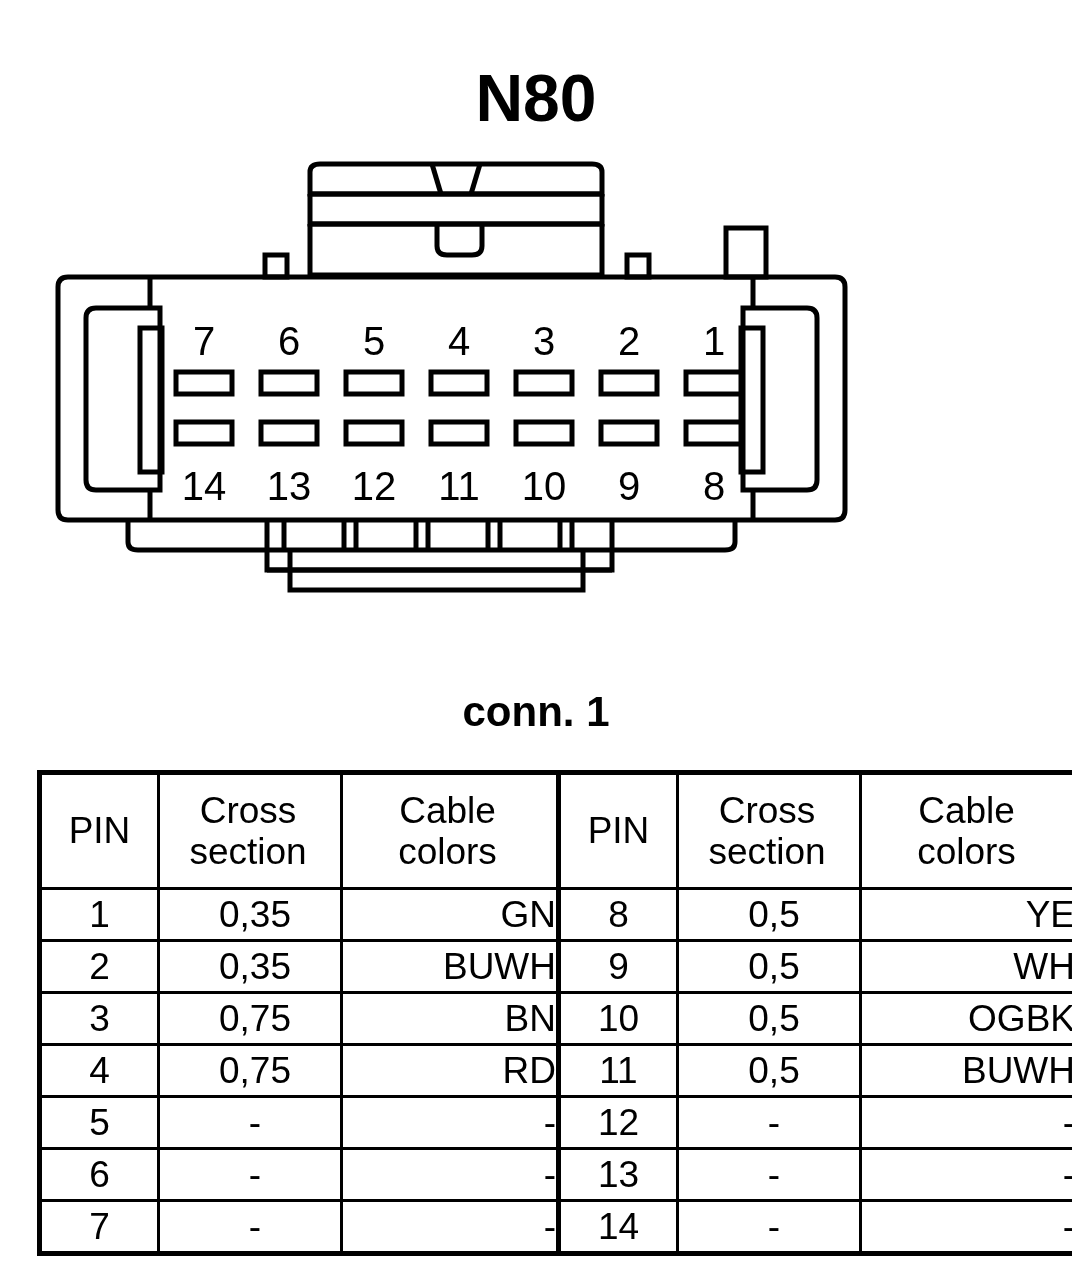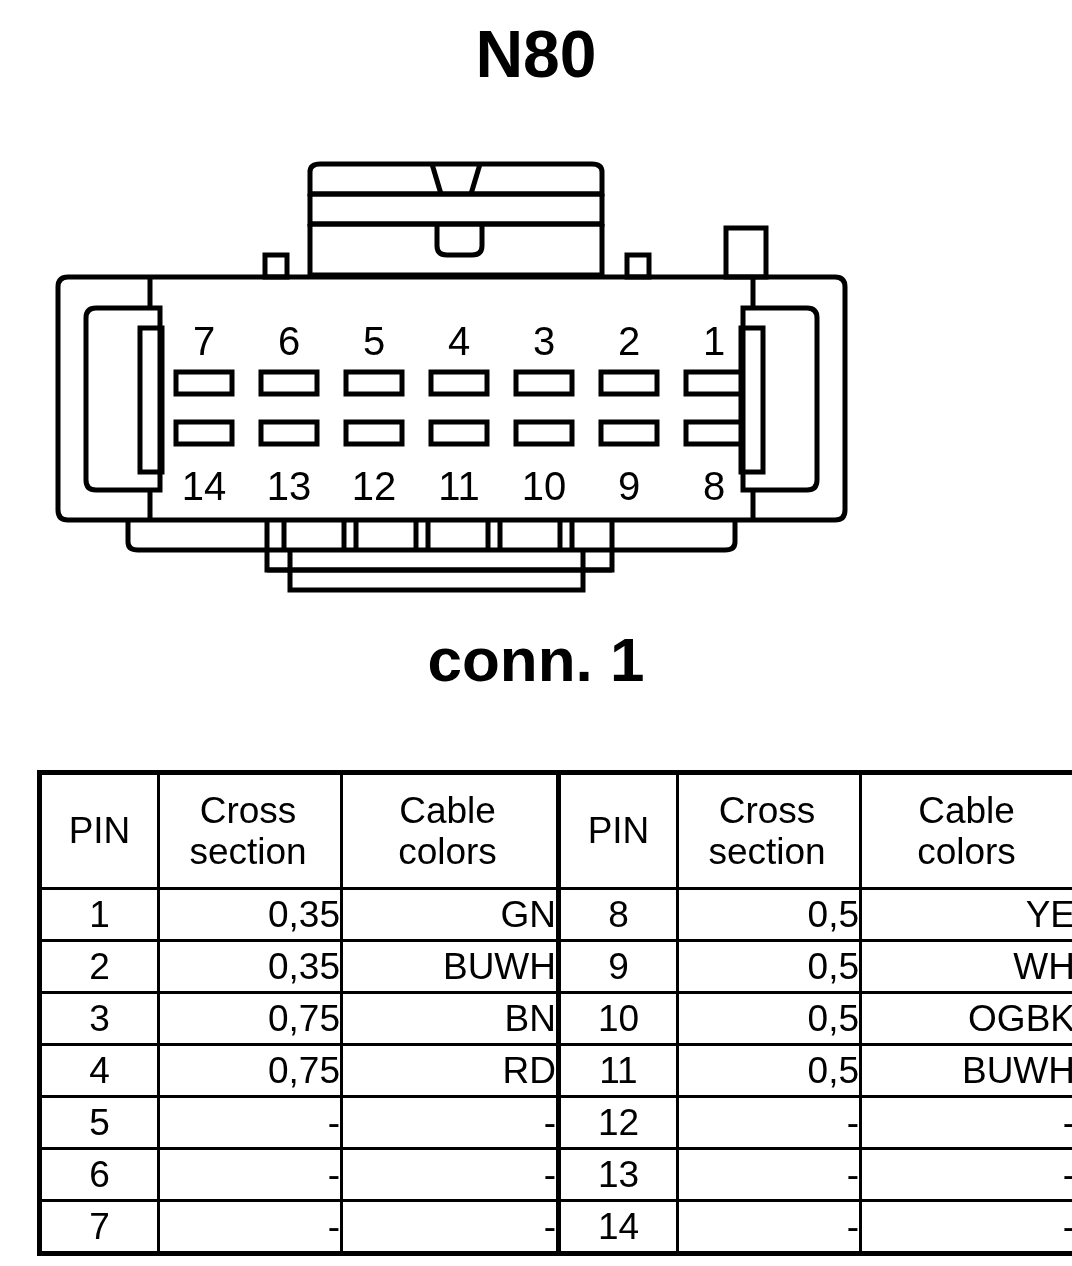--- a/index.html
+++ b/index.html
@@ -17,29 +17,30 @@
   }
 
   
   .title {
     position: absolute;
     left: 0;
     width: 1072px;
     text-align: center;
     font-weight: bold;
     color: #000;
+    margin-top: 44px;
   }
   #connector-title {
     top: 16px;
     font-size: 66px;
     letter-spacing: 0px;
   }
   #conn-label {
-    top: 624px;
-    font-size: 62px;
+    top: 644px;
+    font-size: 42px;
   }
 
   
   #connector-drawing {
     position: absolute;
     left: 0;
     top: 150px;
     width: 1072px;
     height: 470px;
   }
@@ -72,21 +73,21 @@
   #pinout-table thead th {
     height: 108px;
     vertical-align: middle;
     padding: 2px 6px;
   }
   #pinout-table tbody td {
     height: 49px;
     vertical-align: middle;
   }
   .c-pin   { width: 103px; text-align: center; }
-  .c-cross { width: 172px; text-align: right; padding-left: 10px !important; }
+  .c-cross { width: 172px; text-align: center; padding-left: 10px !important; }
   .c-color { width: 205px; text-align: right; padding-left: 10px !important; }
 
   
   #pinout-table { outline: 0; }
   #pinout-table tr:first-child th { border-top-width: 5px; }
   #pinout-table tr:last-child td { border-bottom-width: 5px; }
   #pinout-table td:first-child, #pinout-table th:first-child { border-left-width: 5px; }
   #pinout-table td:last-child, #pinout-table th:last-child { border-right-width: 5px; }
   .mid-sep { border-left-width: 5px !important; }
 </style>

